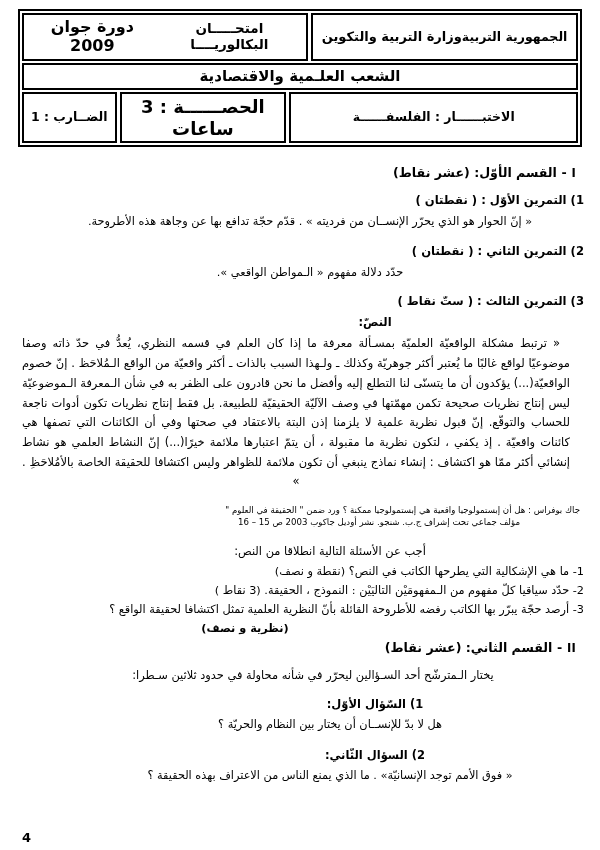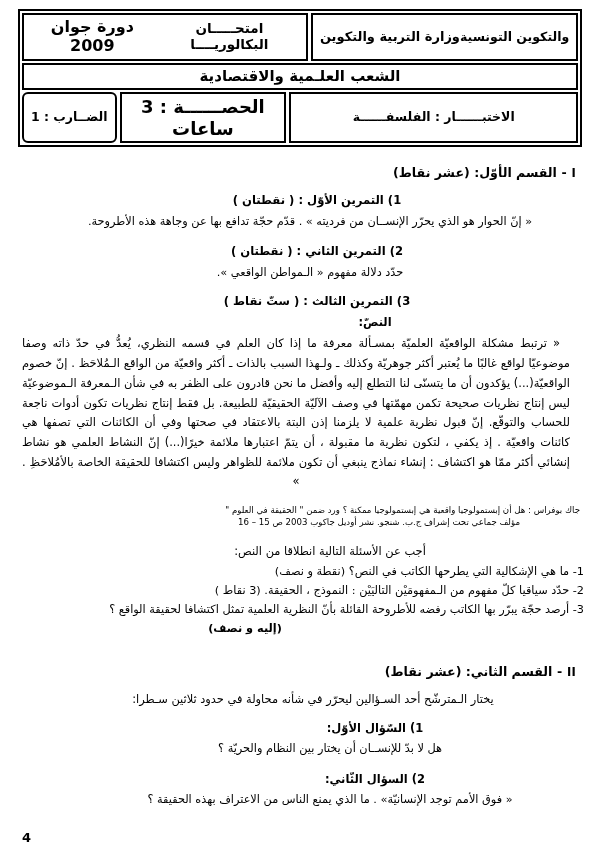--- a/index.html
+++ b/index.html
@@ -88,21 +88,20 @@
     padding: 2px 12px;
     flex-direction: row;
     justify-content: center;
   }
   .cell-coef {
     flex: 0 0 17%;
     font-size: 12.5px;
     padding: 2px 6px;
     flex-direction: row;
     justify-content: center;
-    border-radius: 6px;
   }
 
   
   .body {
     margin: 0 16px;
     padding-top: 16px;
     font-size: 11.4px;
     line-height: 1.55;
   }
 
@@ -114,21 +113,20 @@
     letter-spacing: 0.2px;
   }
   .section-title .rn {
     font-family: "DejaVu Sans", sans-serif;
     font-size: 11.5px;
   }
 
   .ex-head {
     font-weight: bold;
     font-size: 11.6px;
-    text-align: center;
     margin: 0 0 3px 0;
     padding-left: 34px;
   }
 
   .ex-body {
     text-align: center;
     margin: 0 0 13px 0;
     font-size: 11.3px;
     padding-left: 20px;
   }
@@ -177,21 +175,21 @@
     line-height: 1.62;
     margin-bottom: 1px;
   }
   .q-trail {
     text-align: center;
     font-weight: bold;
     font-size: 11.3px;
     padding-right: 110px;
   }
 
-  .section2 { margin-top: 24px; }
+  .section2 { }
   .s2-intro {
     text-align: center;
     font-size: 11.4px;
     margin: 6px 0 12px 0;
     padding-left: 26px;
   }
   .sq-head {
     font-weight: bold;
     font-size: 11.5px;
     text-align: center;
@@ -216,21 +214,21 @@
 </style>
 </head>
 <body>
 
 <div class="page">
 
   <div class="header-wrap">
 
     <div class="hdr-row">
       <div class="hdr-cell cell-republic">
-        <div class="l1">والتكوين التونسية</div>
+        <div class="l1">الجمهورية التربية</div>
         <div class="l2">وزارة التربية والتكوين</div>
       </div>
       <div class="hdr-cell cell-exam">
         <div class="l1">امتحـــــان البكالوريــــا</div>
         <div class="l2">دورة جوان 2009</div>
       </div>
     </div>
 
     <div class="hdr-row">
       <div class="hdr-cell cell-stream">الشعب العلـمية والاقتصادية</div>
@@ -267,21 +265,21 @@
       <span class="ln2">مؤلف جماعي تحت إشراف ج.ب. شنجو. نشر أوديل جاكوب 2003 ص 15 – 16</span>
     </div>
 
     <div class="q-intro">أجب عن الأسئلة التالية انطلاقا من النص:</div>
 
     <ul class="q-list">
       <li class="q-item">1- ما هي الإشكالية التي يطرحها الكاتب في النص؟ (نقطة و نصف)</li>
       <li class="q-item">2- حدّد سياقيا كلّ مفهوم من الـمفهومَيْن التاليَيْن :  النموذج ، الحقيقة.  (3 نقاط )</li>
       <li class="q-item">3- أرصد حجّة يبرّر بها الكاتب رفضه للأطروحة القائلة بأنّ النظرية العلمية تمثل اكتشافا لحقيقة الواقع ؟</li>
     </ul>
-    <div class="q-trail">(إليه و نصف)</div>
+    <div class="q-trail">(نظرية و نصف)</div>
 
     <div class="section2">
       <div class="section-title">
         <span class="rn">II</span>
         <span>- القسم الثاني: (عشر نقاط)</span>
       </div>
 
       <div class="s2-intro">يختار الـمترشّح أحد السـؤالين ليحرّر في شأنه محاولة في حدود ثلاثين سـطرا:</div>
 
       <div class="sq-head">1) السّؤال الأوّل:</div>

